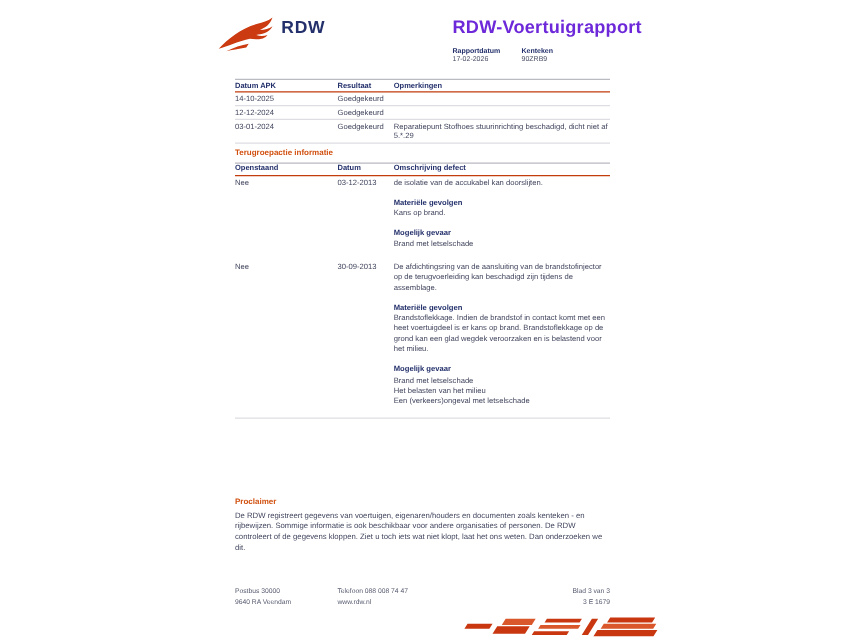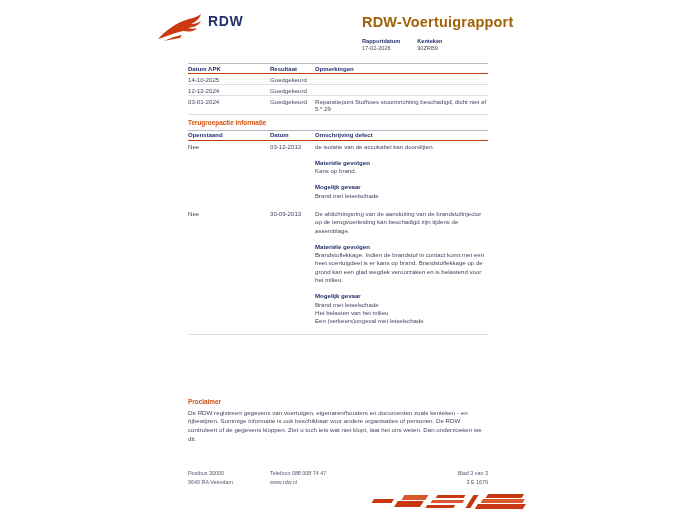--- a/index.html
+++ b/index.html
@@ -3,23 +3,23 @@
 <meta charset="utf-8">
 <style>
   html,body { margin:0; padding:0; background:#ffffff; }
   .canvas {
     position:relative; width:685px; height:514px; background:#ffffff;
     font-family:"Liberation Sans", sans-serif; color:#42465e; overflow:hidden;
   }
   .abs { position:absolute; }
 
   
-  .logo { left:157px; top:12px; display:flex; align-items:flex-start; gap:5px; }
+  .logo { left:174px; top:12px; display:flex; align-items:flex-start; gap:5px; }
   .logo-text { font-size:14px; font-weight:bold; color:#23306b; letter-spacing:0.6px; margin-top:1px; }
-  .title { left:362px; top:14px; font-size:14.5px; font-weight:bold; color:#a16207; letter-spacing:0.2px; }
+  .title { left:362px; top:14px; font-size:14.5px; font-weight:bold; color:#6d28d9; letter-spacing:0.2px; }
   .meta { left:362px; top:38px; display:flex; gap:17px; font-size:5.6px; line-height:7px; }
   .meta-label { font-weight:bold; color:#23306b; }
   .meta-value { color:#4a4f66; }
 
   
   .tbl { left:188px; width:300px; }
   .thead { display:flex; border-top:1px solid #b9bac2; border-bottom:1.5px solid #c23c0e;
            padding:1.5px 0 1.5px; font-weight:bold; color:#23306b; font-size:6px; }
   .trow { display:flex; border-bottom:1px solid #dddde3; padding:1.5px 0; font-size:6.1px; line-height:7.2px; }
   .c1 { width:82px; } .c2 { width:45px; } .c3 { flex:1; }

